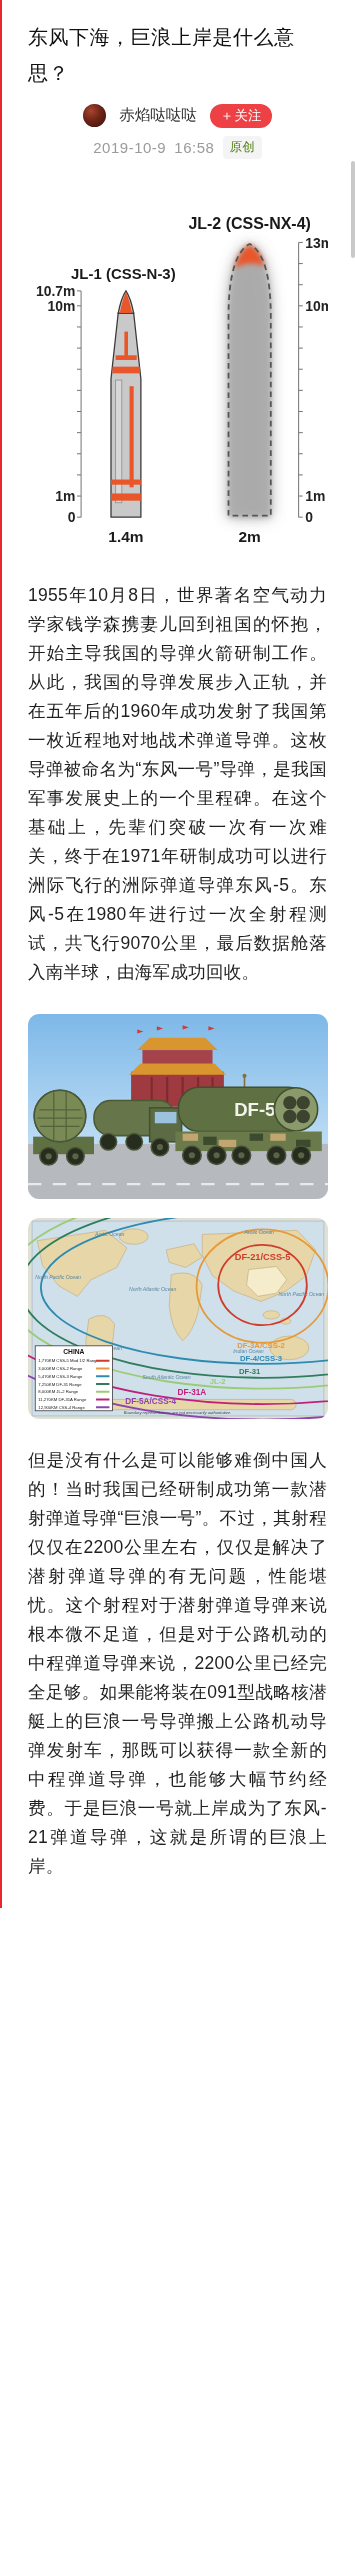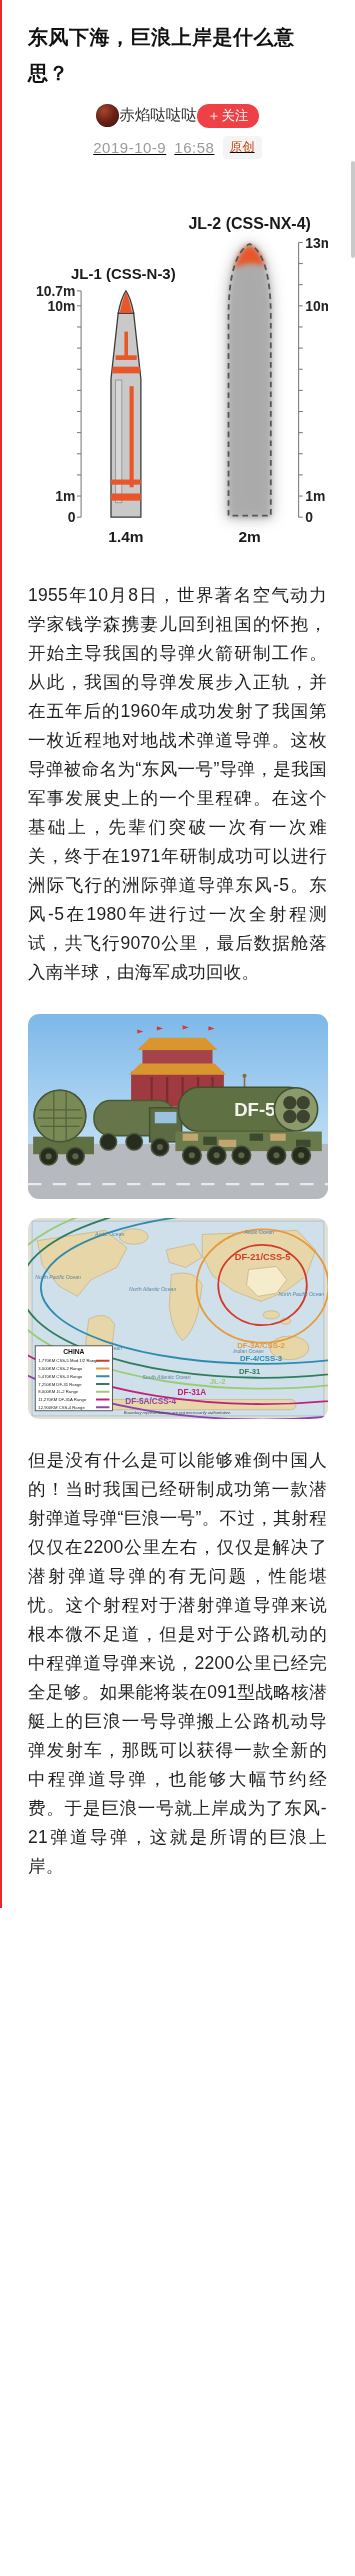--- a/index.html
+++ b/index.html
@@ -1,28 +1,28 @@
 <!DOCTYPE html>
 <html style="font-size:8.2px"><head>
 <meta charset="utf-8">
 <style>
   html,body{margin:0;padding:0;background:#ffffff;}
   body{width:355px;font-family:"Liberation Sans","DejaVu Sans",sans-serif;position:relative;min-height:3686px;}
   .page{position:relative;width:355px;overflow:hidden;}
   .edge-line{position:absolute;left:0;top:0;width:2.1px;height:3686px;background:#e8272d;z-index:50;}
   .scroll-thumb{position:absolute;right:0.5px;top:161px;width:3.6px;height:97px;background:#c9c9c9;border-radius:2.1px;z-index:50;}
-  .title{margin:18.5px 28px 0 28px;font-size:20px;line-height:36px;font-weight:700;color:#111;letter-spacing:0.5px;}
+  .title{margin:18.5px 28px 0 28px;font-size:20px;line-height:36px;font-weight:400;color:#111;letter-spacing:0.5px;}
   .title span{display:block;}
-  .author-row{margin-top:13.4px;display:flex;justify-content:center;align-items:center;gap:0;}
+  .author-row{margin-top:13.4px;display:flex;justify-content:center;align-items:center;gap:13px;}
   .avatar{width:23px;height:23px;border-radius:50%;background:radial-gradient(circle at 35% 30%,#a8452f 0%,#6e2417 45%,#3a100c 100%);box-shadow:inset 0 0 0 0.5px rgba(0,0,0,.15);flex:0 0 auto;}
   .author-name{font-size:15.5px;color:#333;}
   .follow-btn{display:flex;align-items:center;gap:1px;background:#ee4145;color:#fff;font-size:13.4px;line-height:1;padding:5.2px 10.3px;border-radius:515px;border:none;}
-  .date-row{margin-top:8.2px;display:flex;justify-content:center;align-items:center;gap:8.2px;text-decoration:underline;}
+  .date-row{margin-top:8.2px;display:flex;justify-content:center;align-items:center;gap:8.2px;}
   .date-row .dt{font-size:15px;color:#9b9b9b;letter-spacing:0.5px;}
-  .badge{font-size:12.4px;color:#c2410c;background:#f4f4f4;padding:3.1px 7.2px;border-radius:4.1px;}
+  .badge{font-size:12.4px;color:#4d7c0f;background:#f4f4f4;padding:3.1px 7.2px;border-radius:4.1px;}
   p.body-text{margin:27px 28px;font-size:17.5px;line-height:29px;color:#1f1f1f;text-align:justify;letter-spacing:0.3px;word-break:break-all;}
   figure{margin:18.5px auto;width:300px;padding:0;}
   figure.photo{border-radius:11.3px;overflow:hidden;line-height:0;}
   figure svg{display:block;width:100%;height:auto;}
   .map-note{font-style:italic;}
 </style>
 </head>
 <body>
 
 <div class="page">

